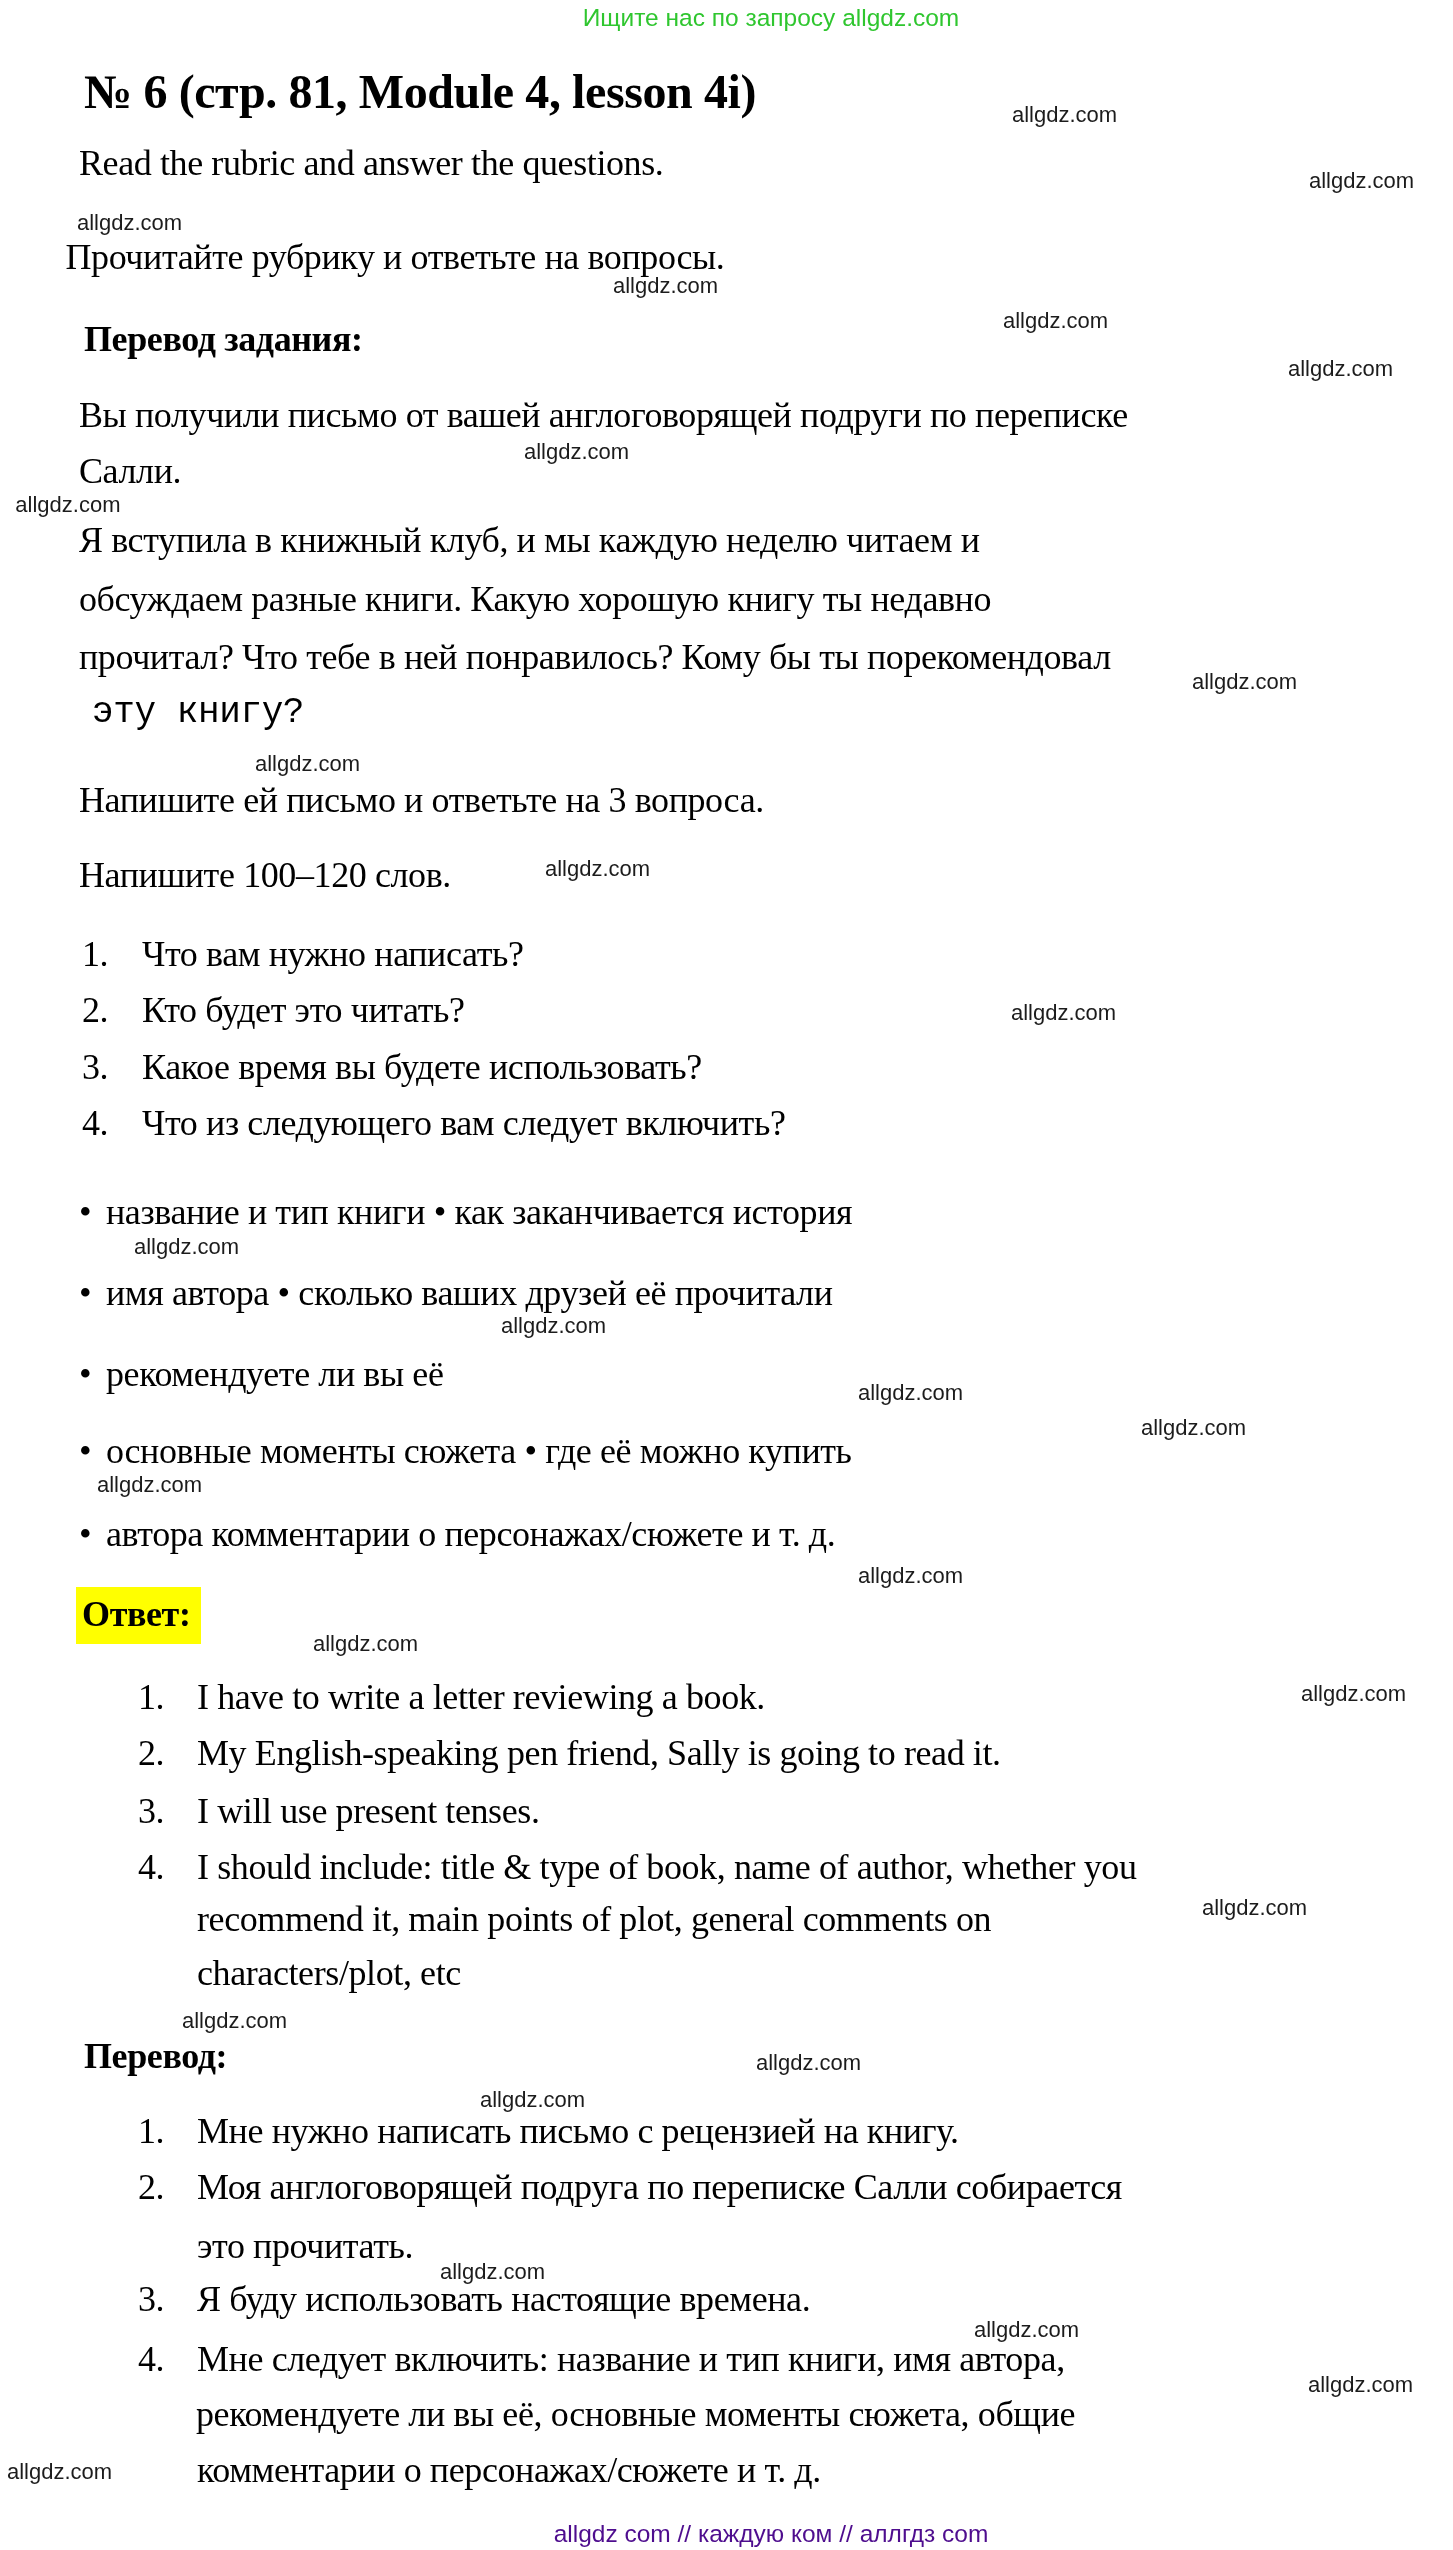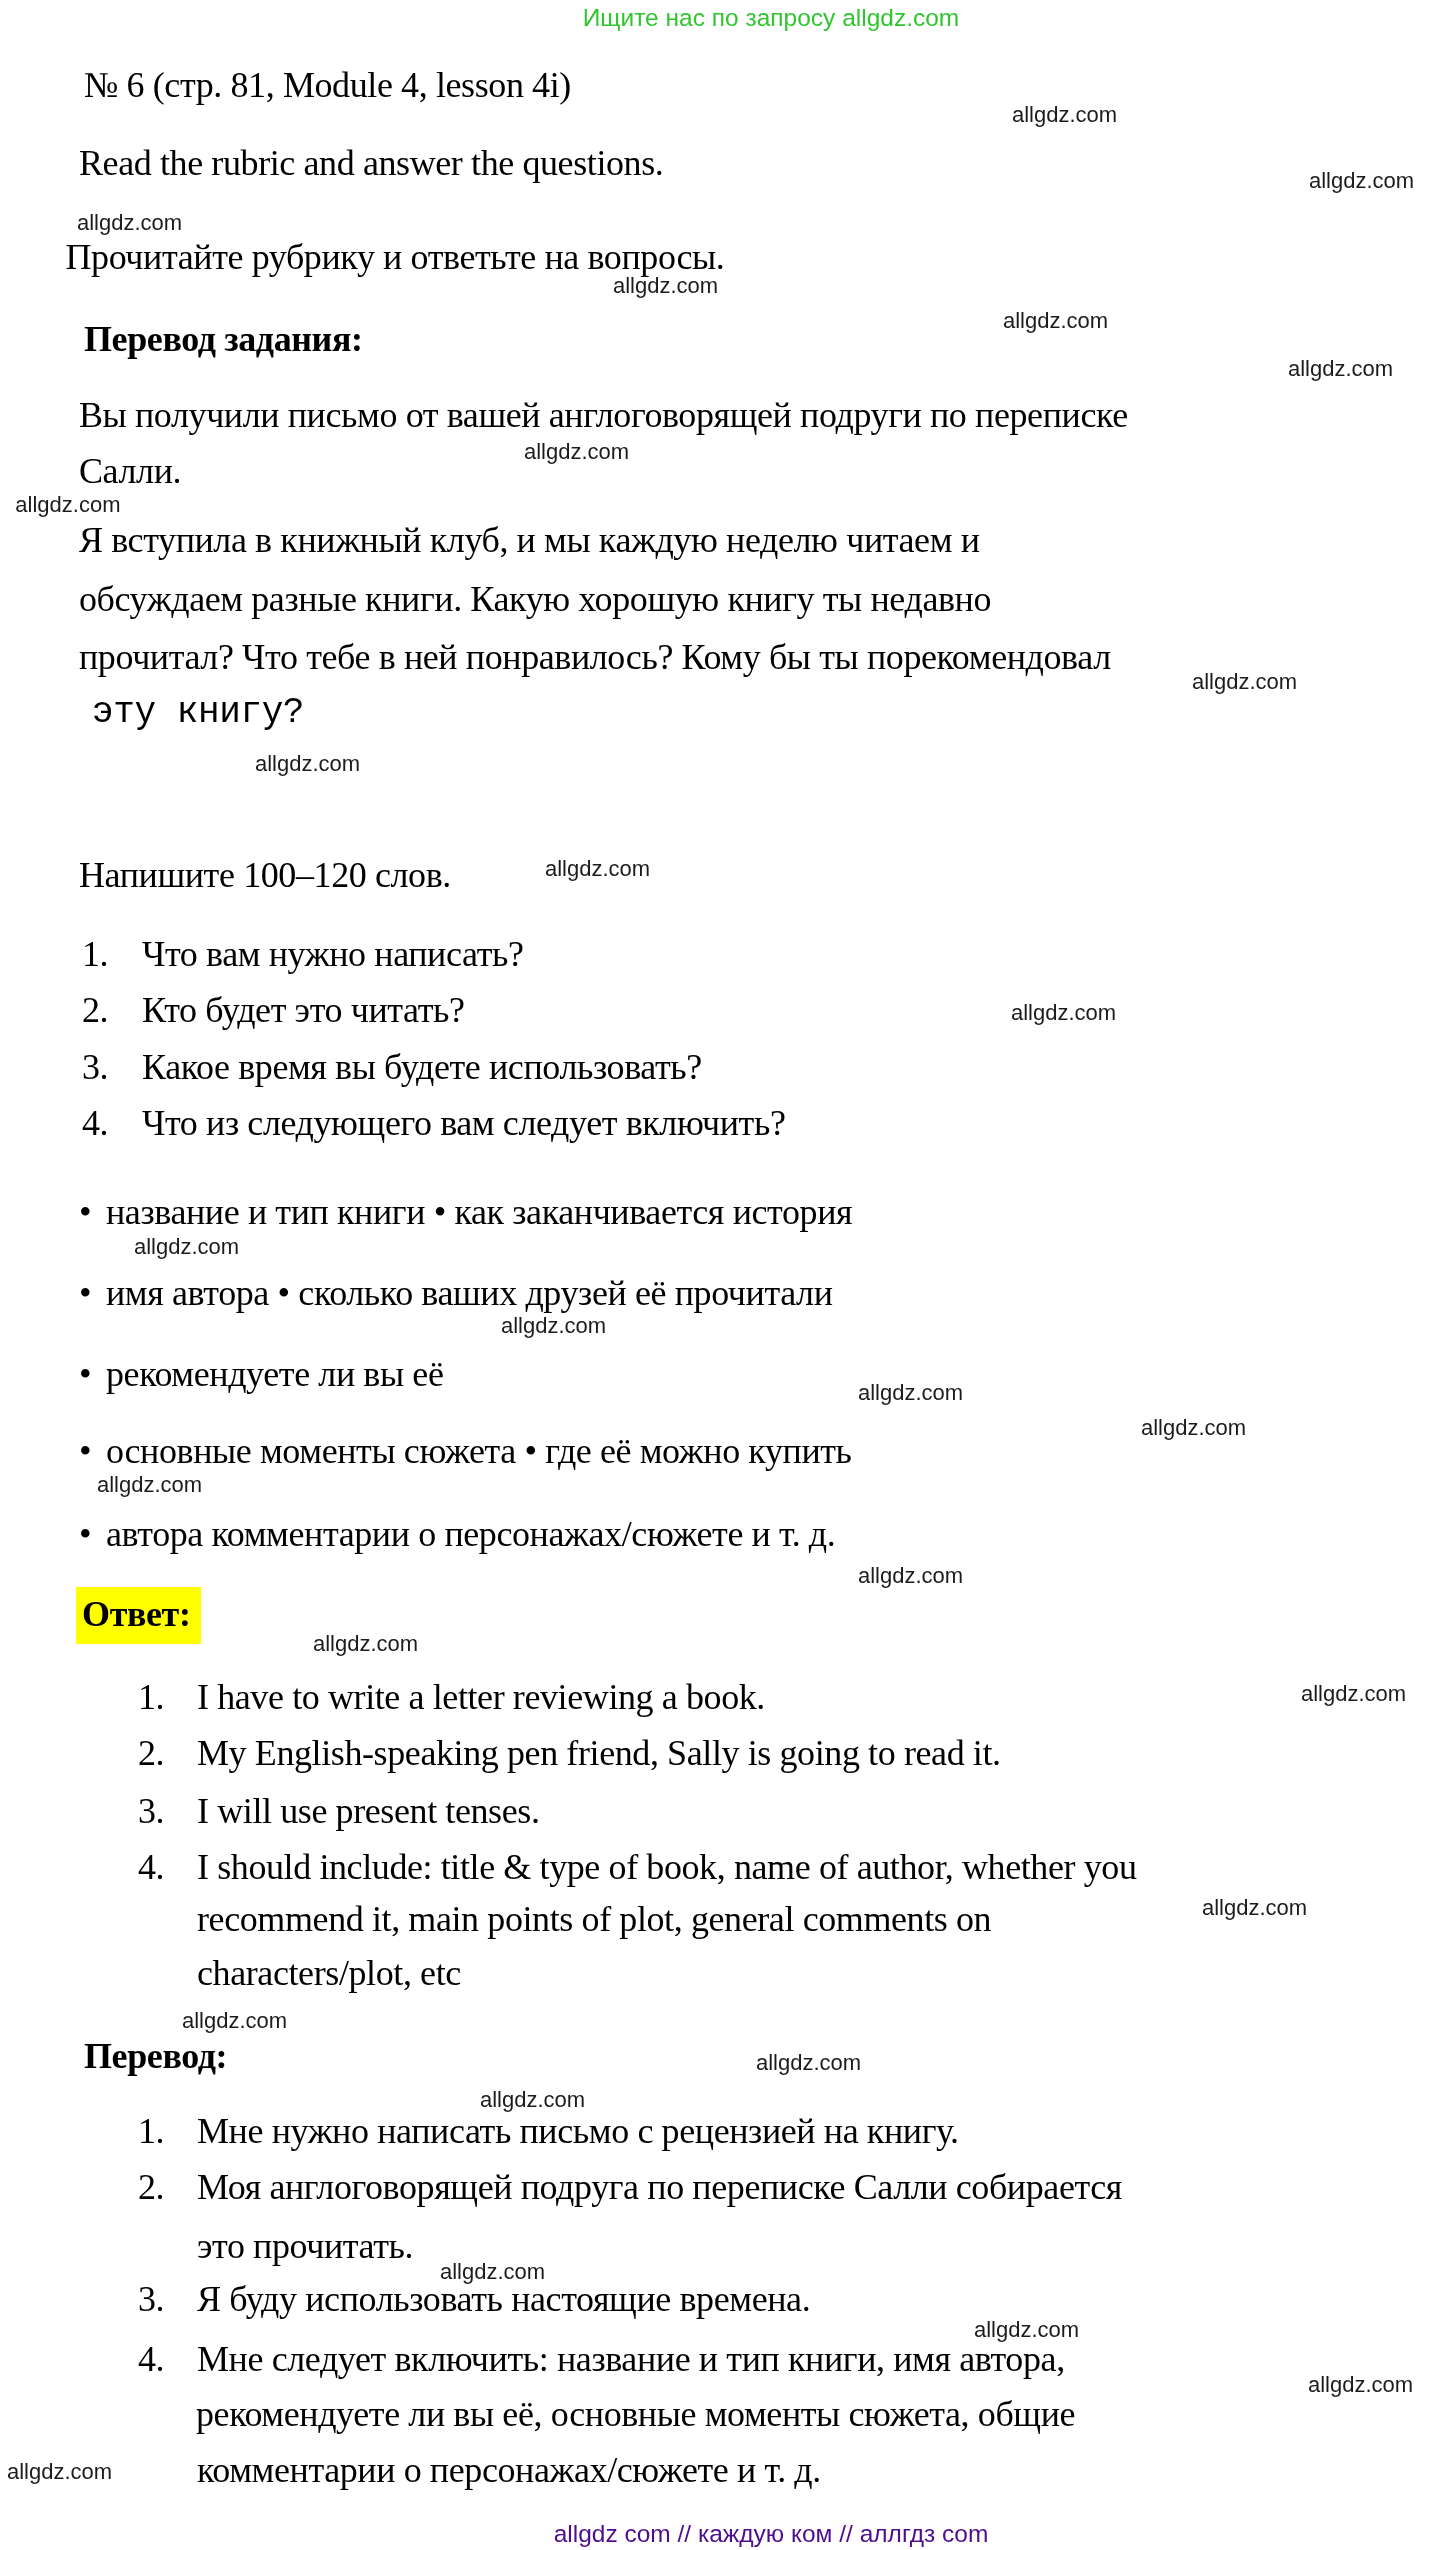--- a/index.html
+++ b/index.html
@@ -16,22 +16,22 @@
 
   .notice {
     left: 0; top: 3.8px; width: 100%;
     text-align: center;
     font-family: "Liberation Sans", sans-serif;
     font-size: 24.5px;
     color: #2fc62f;
   }
   .title {
     left: 40px; top: 64px;
-    font-size: 36px;
-    font-weight: normal;
+    font-size: 48px;
+    font-weight: bold;
     letter-spacing: -0.4px;
   }
   .bodyline {
     font-size: 36px;
     letter-spacing: -0.4px;
     line-height: 1.1;
   }
   .subhead {
     font-size: 36px;
     font-weight: bold;
@@ -75,20 +75,21 @@
   <div class="abs bodyline" style="left:21.5px; top:238px;">Прочитайте рубрику и ответьте на вопросы.</div>
 
   <div class="abs subhead" style="left:40px; top:318px;">Перевод задания:</div>
 
   <div class="abs bodyline" style="left:35px; top:396px;">Вы получили письмо от вашей англоговорящей подруги по переписке</div>
   <div class="abs bodyline" style="left:35px; top:452px;">Салли.</div>
   <div class="abs bodyline" style="left:35px; top:521px;">Я вступила в книжный клуб, и мы каждую неделю читаем и</div>
   <div class="abs bodyline" style="left:35px; top:580px;">обсуждаем разные книги. Какую хорошую книгу ты недавно</div>
   <div class="abs bodyline" style="left:35px; top:638px;">прочитал? Что тебе в ней понравилось? Кому бы ты порекомендовал</div>
   <div class="abs bodyline" style="left:48px; top:693px;font-family:Liberation Mono, monospace;">эту книгу?</div>
+  <div class="abs bodyline" style="left:35px; top:781px;">Напишите ей письмо и ответьте на 3 вопроса.</div>
   <div class="abs bodyline" style="left:35px; top:856px;">Напишите 100–120 слов.</div>
 
   <div class="abs bodyline numline q" style="left:38px; top:935px;">
     <span class="num">1.</span>
       <span>Что вам нужно написать?</span>
   </div>
   <div class="abs bodyline numline q" style="left:38px; top:991px;">
     <span class="num">2.</span>
       <span>Кто будет это читать?</span>
   </div>

